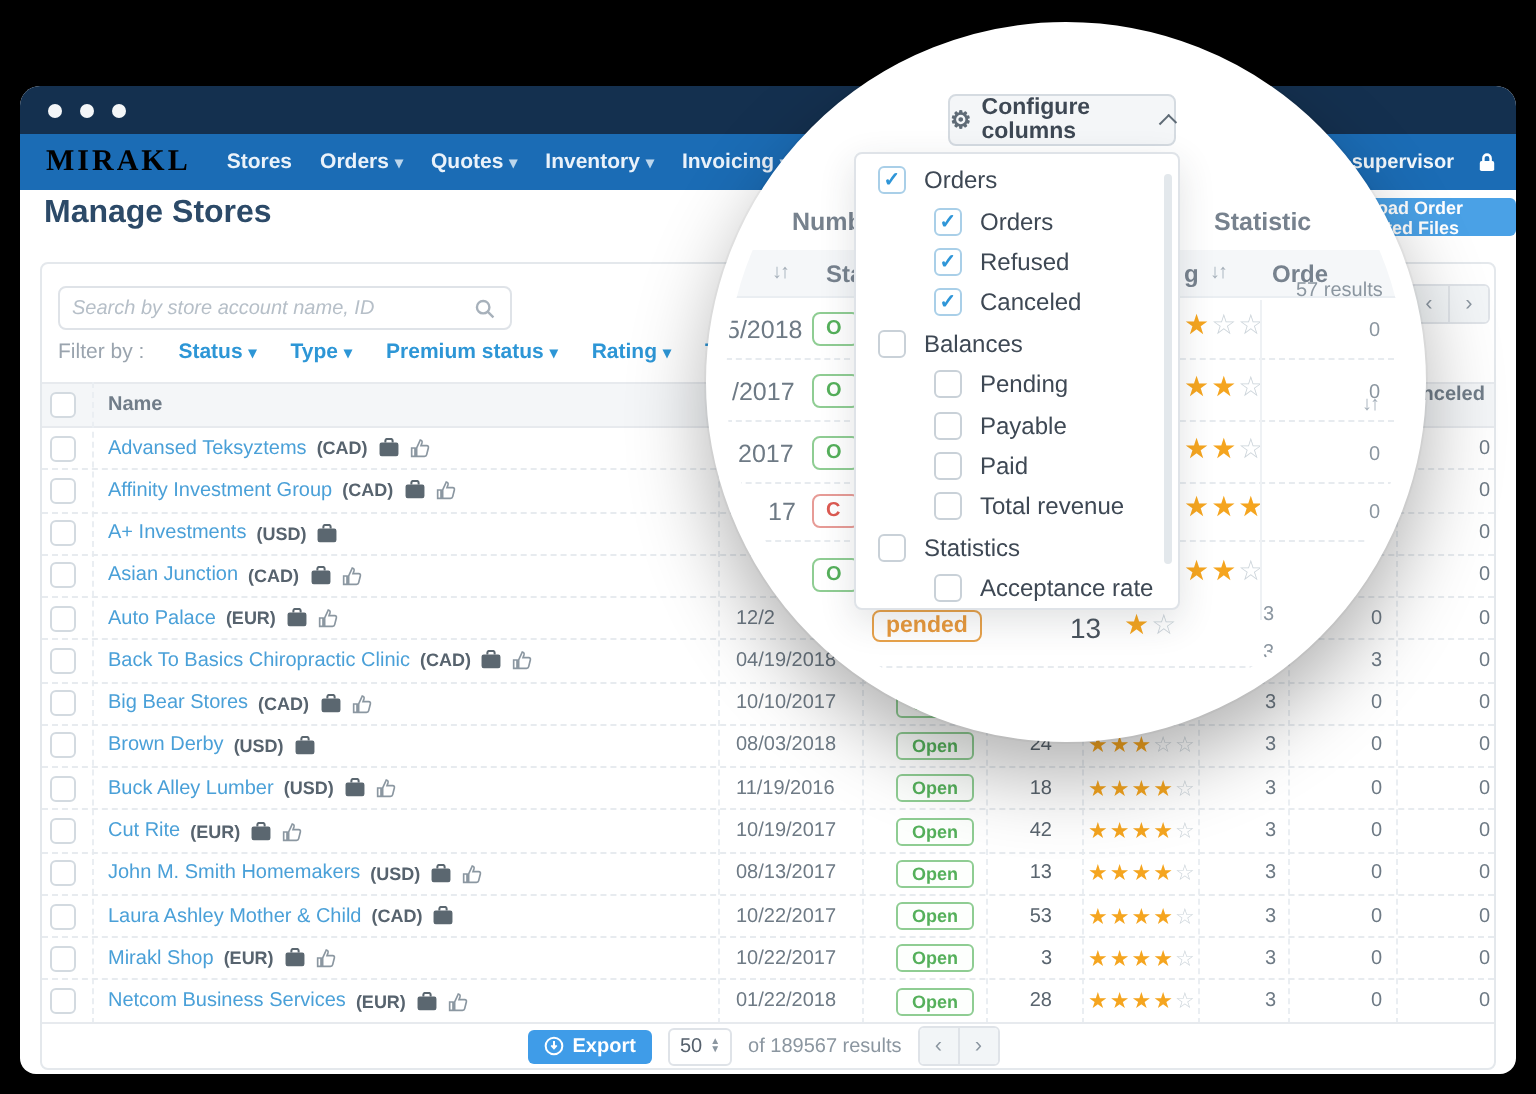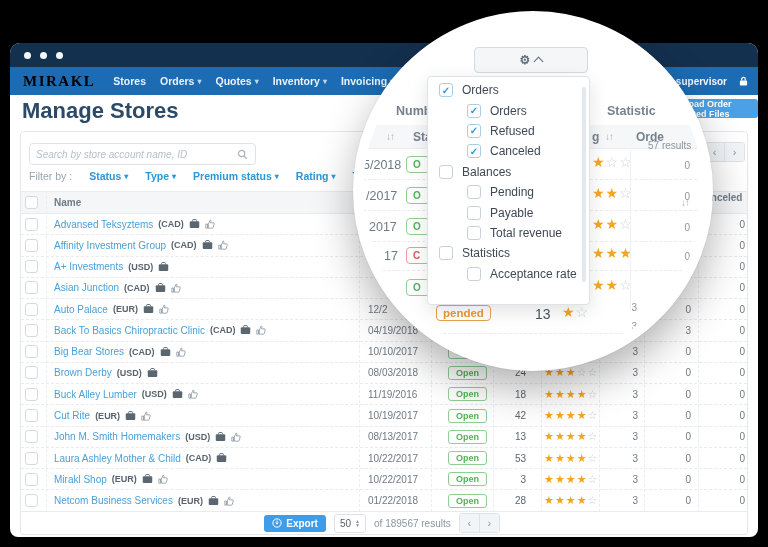--- a/index.html
+++ b/index.html
@@ -13,21 +13,21 @@
   .navbar{position:absolute;left:0;top:24px;width:100%;height:28px;background:#1b6cb5;
           display:flex;align-items:center;}
   .brand{font-family:"Liberation Serif",serif;font-weight:bold;color:#000000;font-size:15px;
          letter-spacing:1.5px;margin-left:13px;margin-right:18px;}
   .nav-items{display:flex;align-items:center;gap:14px;}
   .nav-item{font-size:10.5px;font-weight:bold;color:#eaf2fa;display:flex;align-items:center;gap:3px;cursor:default;}
   .nav-caret{font-size:8px;color:#bcd6ec;}
   .nav-right{margin-left:auto;display:flex;align-items:center;gap:12px;margin-right:10px;}
   .nav-user{display:flex;align-items:center;gap:5px;font-size:10px;font-weight:bold;color:#f2f7fb;}
   
-  .page-title{position:absolute;left:12px;top:55px;font-size:22px;font-weight:bold;color:#2c4a68;}
+  .page-title{position:absolute;left:12px;top:55px;font-size:16px;font-weight:bold;color:#2c4a68;}
   .upload-btn{position:absolute;left:647px;top:56px;height:19px;background:#4aa1e6;border-radius:3px;
               color:#fff;font-size:9px;font-weight:bold;display:flex;align-items:center;gap:4px;
               padding:0 7px;cursor:pointer;}
   
   .card{position:absolute;left:10px;top:88px;width:728px;height:404px;background:#fff;
         border:1px solid #e4e8ec;border-radius:4px;box-sizing:border-box;}
   .search-box{position:absolute;left:8px;top:11px;width:227px;height:22px;border:1px solid #dfe3e8;
               border-radius:4px;box-sizing:border-box;display:flex;align-items:center;background:#fff;}
   .search-box input{flex:1;border:0;outline:0;font-size:10px;padding:0 6px;color:#55606c;background:transparent;
                     font-family:"Liberation Sans",sans-serif;}
@@ -668,20 +668,21 @@
     <span class="lf" style="left:172px;top:285px;font-size:14px;color:#4a545e">13</span>
     <span class="l-stars" id="lens-row6-stars" style="left:199px;top:283px"><span><span class="st f">★</span><span class="st e">☆</span></span></span>
     <span class="l-zero" id="lens-three-1" style="left:262px;top:281px">3</span>
     <span class="l-zero" id="lens-three-2" style="left:262px;top:300px">3</span>
     <div class="l-dash" style="left:60px;top:312px;width:230px"></div>
   </div>
 </div>
 
 <div class="cfg-btn">
   <span class="gear">⚙</span>
+  <span>Configure columns</span>
   <span class="chev-up"></span>
 </div>
 
 <div class="cfg-panel">
   <div id="cfg-items">
       <div class="cfg-item">
         <span class="cb checked">✓</span>
         <span>Orders</span>
       </div>
       <div class="cfg-item child">
@@ -703,20 +704,24 @@
       <div class="cfg-item child">
         <span class="cb"></span>
         <span>Pending</span>
       </div>
       <div class="cfg-item child">
         <span class="cb"></span>
         <span>Payable</span>
       </div>
       <div class="cfg-item child">
         <span class="cb"></span>
+        <span>Paid</span>
+      </div>
+      <div class="cfg-item child">
+        <span class="cb"></span>
         <span>Total revenue</span>
       </div>
       <div class="cfg-item">
         <span class="cb"></span>
         <span>Statistics</span>
       </div>
       <div class="cfg-item child">
         <span class="cb"></span>
         <span>Acceptance rate</span>
       </div>

